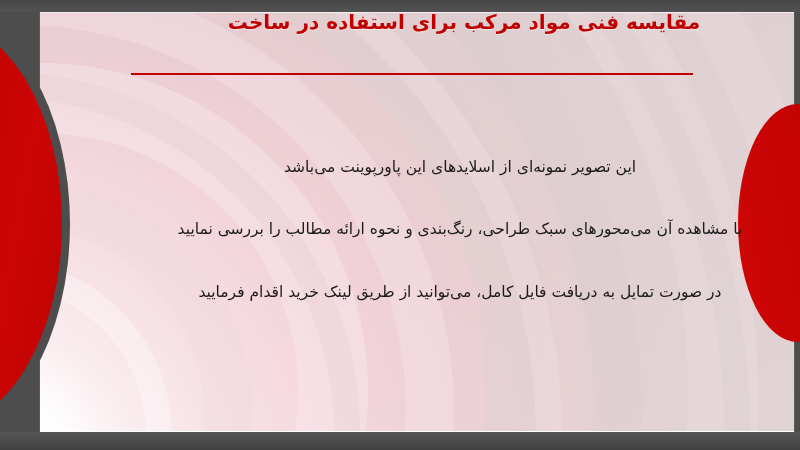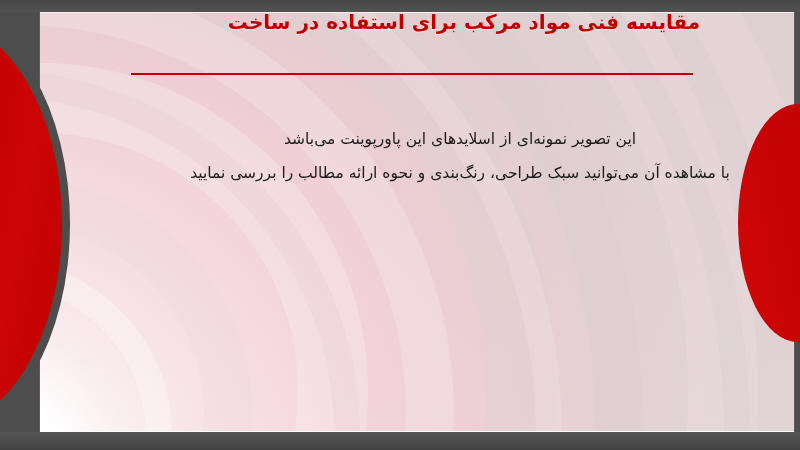--- a/index.html
+++ b/index.html
@@ -155,21 +155,21 @@
     position: absolute;
     top: 122px;
     left: 150px;
     right: 30px;
     text-align: center;
     direction: rtl;
     color: #1b1b1b;
     font-size: 15.5px;
     line-height: 2.22;
   }
-  .body-line { display: block; white-space: nowrap; }
+  .body-line { display: block; white-space: nowrap; margin-top: 28px; }
 </style>
 </head>
 <body>
 
 <div id="slide">
 
   <div class="frame"></div>
 
   <div class="page">
     <div class="arcs" id="arcs">
@@ -198,17 +198,18 @@
   <div class="content">
 
     <div class="title">
       <span class="title-line">مقایسه فنی مواد مرکب برای استفاده در ساخت</span>
     </div>
 
     <div class="title-rule"></div>
 
     <div class="body">
       <span class="body-line">این تصویر نمونه‌ای از اسلایدهای این پاورپوینت می‌باشد</span>
-      <span class="body-line">با مشاهده آن می‌توانید سبک طراحی، رنگ‌بندی و نحوه ارائه مطالب را بررسی نمایید</span>
+      <span class="body-line">با مشاهده آن می‌محورهای سبک طراحی، رنگ‌بندی و نحوه ارائه مطالب را بررسی نمایید</span>
+      <span class="body-line">در صورت تمایل به دریافت فایل کامل، می‌توانید از طریق لینک خرید اقدام فرمایید</span>
     </div>
 
   </div>
 </div>
 
 </body></html>

